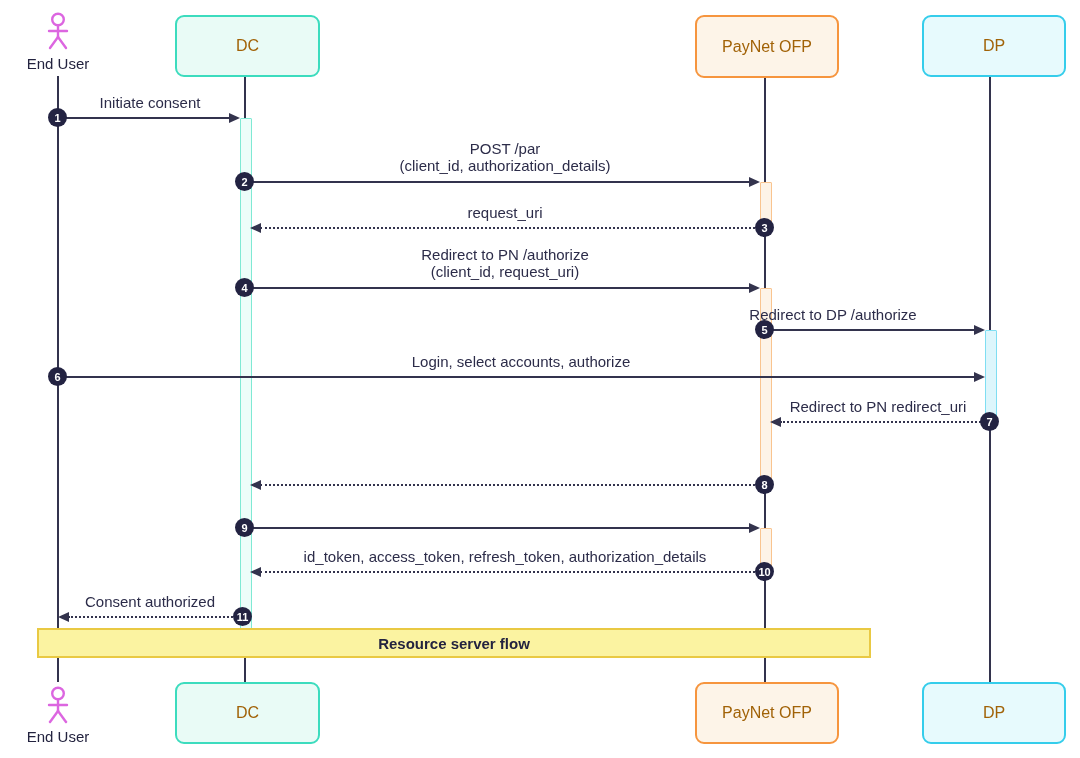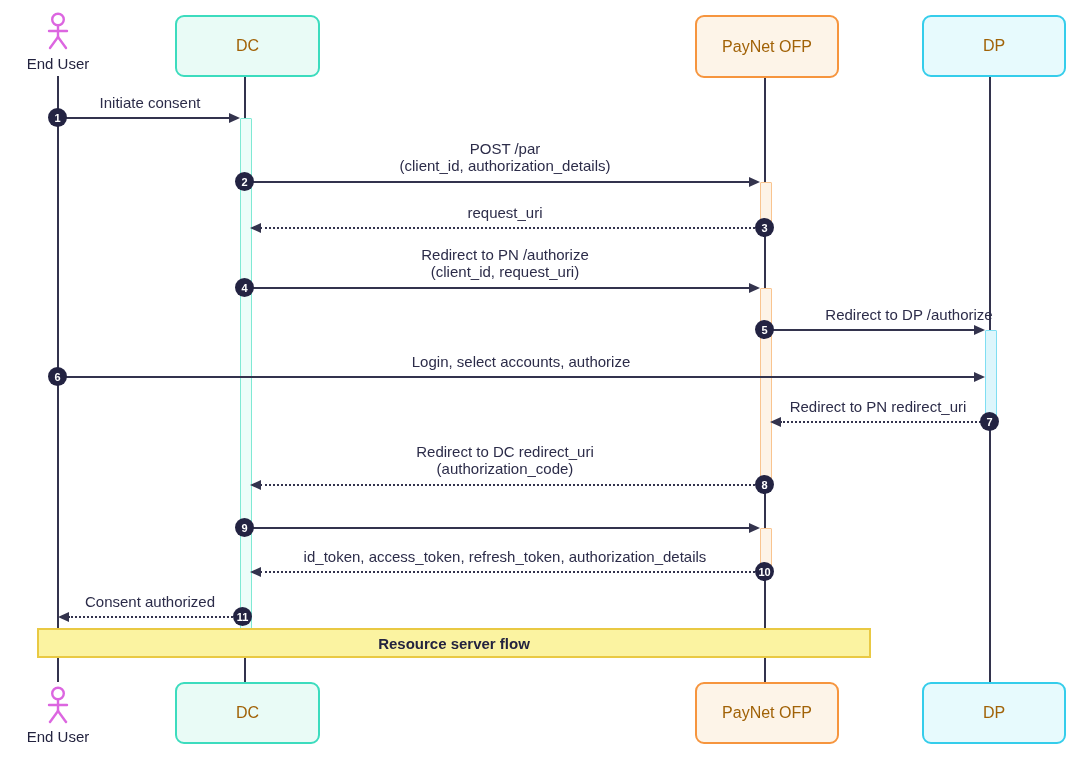--- a/index.html
+++ b/index.html
@@ -95,37 +95,35 @@
   <div class="line-dotted" style="left:260px;top:227px;width:503px;"></div>
   <div class="head head-l" style="left:250px;top:223px;"></div>
   <div class="badge" style="left:755px;top:218px;">3</div>
 
   <div class="msg-label" style="left:255px;top:246px;width:500px;">Redirect to PN /authorize
 (client_id, request_uri)</div>
   <div class="line-solid" style="left:245px;top:287px;width:505px;"></div>
   <div class="head head-r" style="left:749px;top:283px;"></div>
   <div class="badge" style="left:235px;top:278px;">4</div>
 
-  <div class="msg-label" style="left:784px;top:306px;width:250px;">Redirect to DP /authorize</div>
+  <div class="msg-label" style="left:708px;top:306px;width:250px;">Redirect to DP /authorize</div>
   <div class="line-solid" style="left:765px;top:329px;width:209px;"></div>
   <div class="head head-r" style="left:974px;top:325px;"></div>
   <div class="badge" style="left:755px;top:320px;">5</div>
 
   <div class="msg-label" style="left:271px;top:353px;width:500px;">Login, select accounts, authorize</div>
   <div class="line-solid" style="left:58px;top:376px;width:916px;"></div>
   <div class="head head-r" style="left:974px;top:372px;"></div>
   <div class="badge" style="left:48px;top:367px;">6</div>
 
   <div class="msg-label" style="left:728px;top:398px;width:300px;">Redirect to PN redirect_uri</div>
   <div class="line-dotted" style="left:780px;top:421px;width:208px;"></div>
   <div class="head head-l" style="left:770px;top:417px;"></div>
   <div class="badge" style="left:980px;top:412px;">7</div>
 
-  <div class="msg-label" style="left:255px;top:443px;width:500px;">Redirect to DC redirect_uri
-(authorization_code)</div>
   <div class="line-dotted" style="left:260px;top:484px;width:503px;"></div>
   <div class="head head-l" style="left:250px;top:480px;"></div>
   <div class="badge" style="left:755px;top:475px;">8</div>
 
   <div class="line-solid" style="left:245px;top:527px;width:505px;"></div>
   <div class="head head-r" style="left:749px;top:523px;"></div>
   <div class="badge" style="left:235px;top:518px;">9</div>
 
   <div class="msg-label" style="left:205px;top:548px;width:600px;">id_token, access_token, refresh_token, authorization_details</div>
   <div class="line-dotted" style="left:260px;top:571px;width:503px;"></div>

